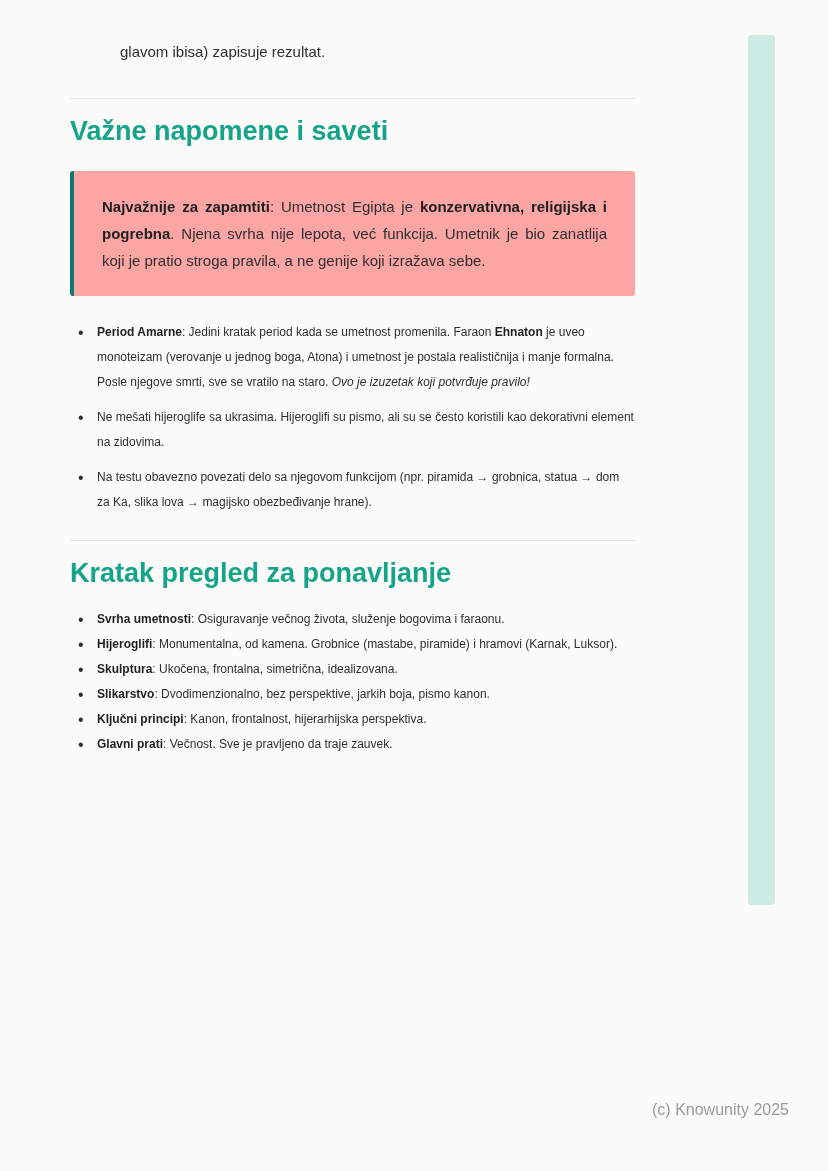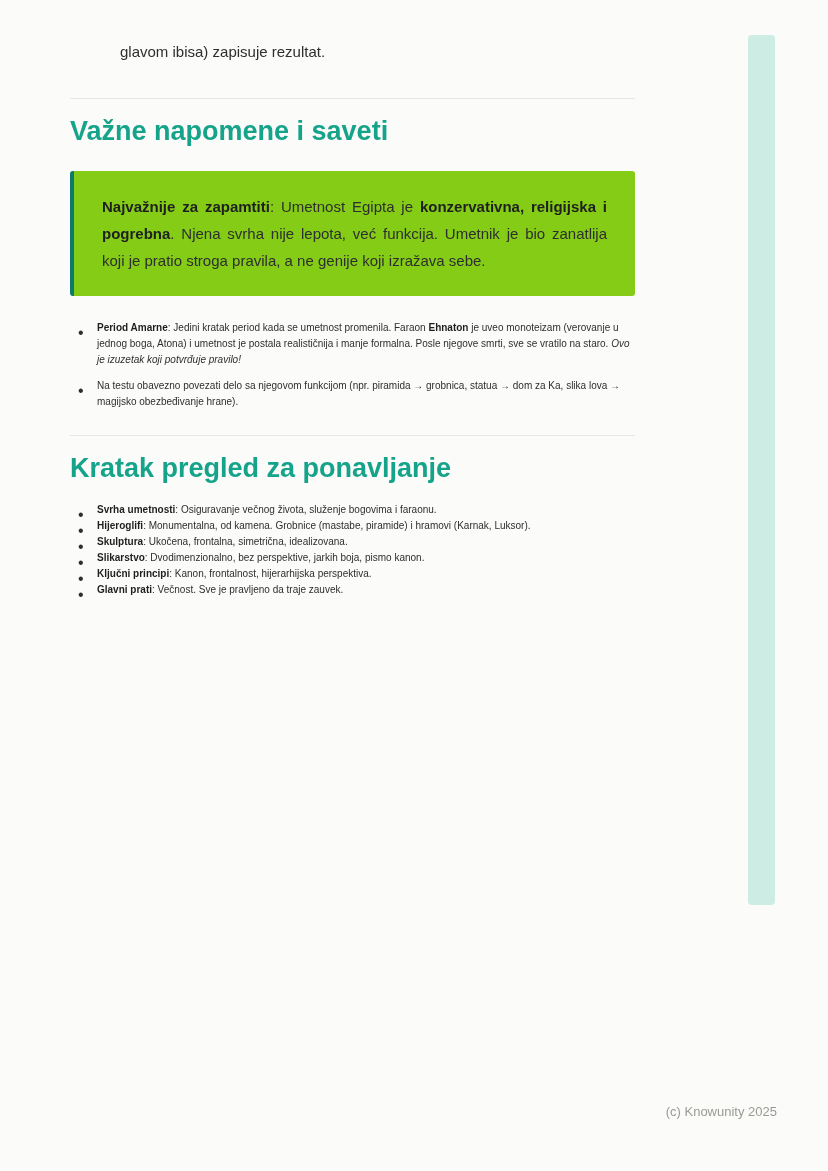--- a/index.html
+++ b/index.html
@@ -39,42 +39,42 @@
   .divider.second { margin-top: 25px; }
   .section-title {
     color: #15a38a;
     font-size: 27px;
     line-height: 28px;
     font-weight: bold;
     margin: 18px 0 0 0;
   }
   .callout {
     margin-top: 26px;
-    background: #84cc16;
+    background: #fca5a5;
     border-left: 4px solid #0e7a69;
     border-radius: 3px;
     padding: 22px 28px;
   }
   .callout p {
     margin: 0;
     font-size: 15px;
     line-height: 27px;
     text-align: justify;
   }
   ul.bullet-list {
     list-style: none;
     margin: 24px 0 0 0;
     padding: 0;
   }
   ul.bullet-list.review { margin-top: 20px; }
   li.bullet-item {
     position: relative;
     padding-left: 27px;
-    font-size: 10px;
-    line-height: 16px;
+    font-size: 12px;
+    line-height: 25px;
     margin-top: 10px;
   }
   ul.bullet-list.review li.bullet-item { margin-top: 0; }
   li.bullet-item:first-child { margin-top: 0; }
   li.bullet-item::before {
     content: "\2022";
     position: absolute;
     left: 8px;
     top: 0;
     font-size: 16px;
@@ -87,23 +87,23 @@
     position: absolute;
     left: 748px;
     top: 35px;
     width: 27px;
     height: 870px;
     background: #cdece4;
     border-radius: 4px;
   }
   .footer {
     position: absolute;
-    right: 51px;
+    right: 39px;
     bottom: 52px;
-    font-size: 13px;
+    font-size: 16px;
     color: #9a9a95;
   }
 </style>
 </head>
 <body>
 
 <div class="page">
 
   <div class="side-bar"></div>
 
@@ -115,20 +115,23 @@
 
     <h2 class="section-title">Važne napomene i saveti</h2>
 
     <div class="callout">
       <p><strong>Najvažnije za zapamtiti</strong><span>: Umetnost Egipta je </span><strong>konzervativna, religijska i pogrebna</strong><span>. Njena svrha nije lepota, već funkcija. Umetnik je bio zanatlija koji je pratio stroga pravila, a ne genije koji izražava sebe.</span></p>
     </div>
 
     <ul class="bullet-list notes">
       <li class="bullet-item">
         <span><strong>Period Amarne</strong><span>: Jedini kratak period kada se umetnost promenila. Faraon </span><strong>Ehnaton</strong><span> je uveo monoteizam (verovanje u jednog boga, Atona) i umetnost je postala realističnija i manje formalna. Posle njegove smrti, sve se vratilo na staro. </span><em>Ovo je izuzetak koji potvrđuje pravilo!</em></span>
+      </li>
+      <li class="bullet-item">
+        <span><span>Ne mešati hijeroglife sa ukrasima. Hijeroglifi su pismo, ali su se često koristili kao dekorativni element na zidovima.</span></span>
       </li>
       <li class="bullet-item">
         <span><span>Na testu obavezno povezati delo sa njegovom funkcijom (npr. piramida → grobnica, statua → dom za Ka, slika lova → magijsko obezbeđivanje hrane).</span></span>
       </li>
     </ul>
 
     <hr class="divider second">
 
     <h2 class="section-title">Kratak pregled za ponavljanje</h2>
 

